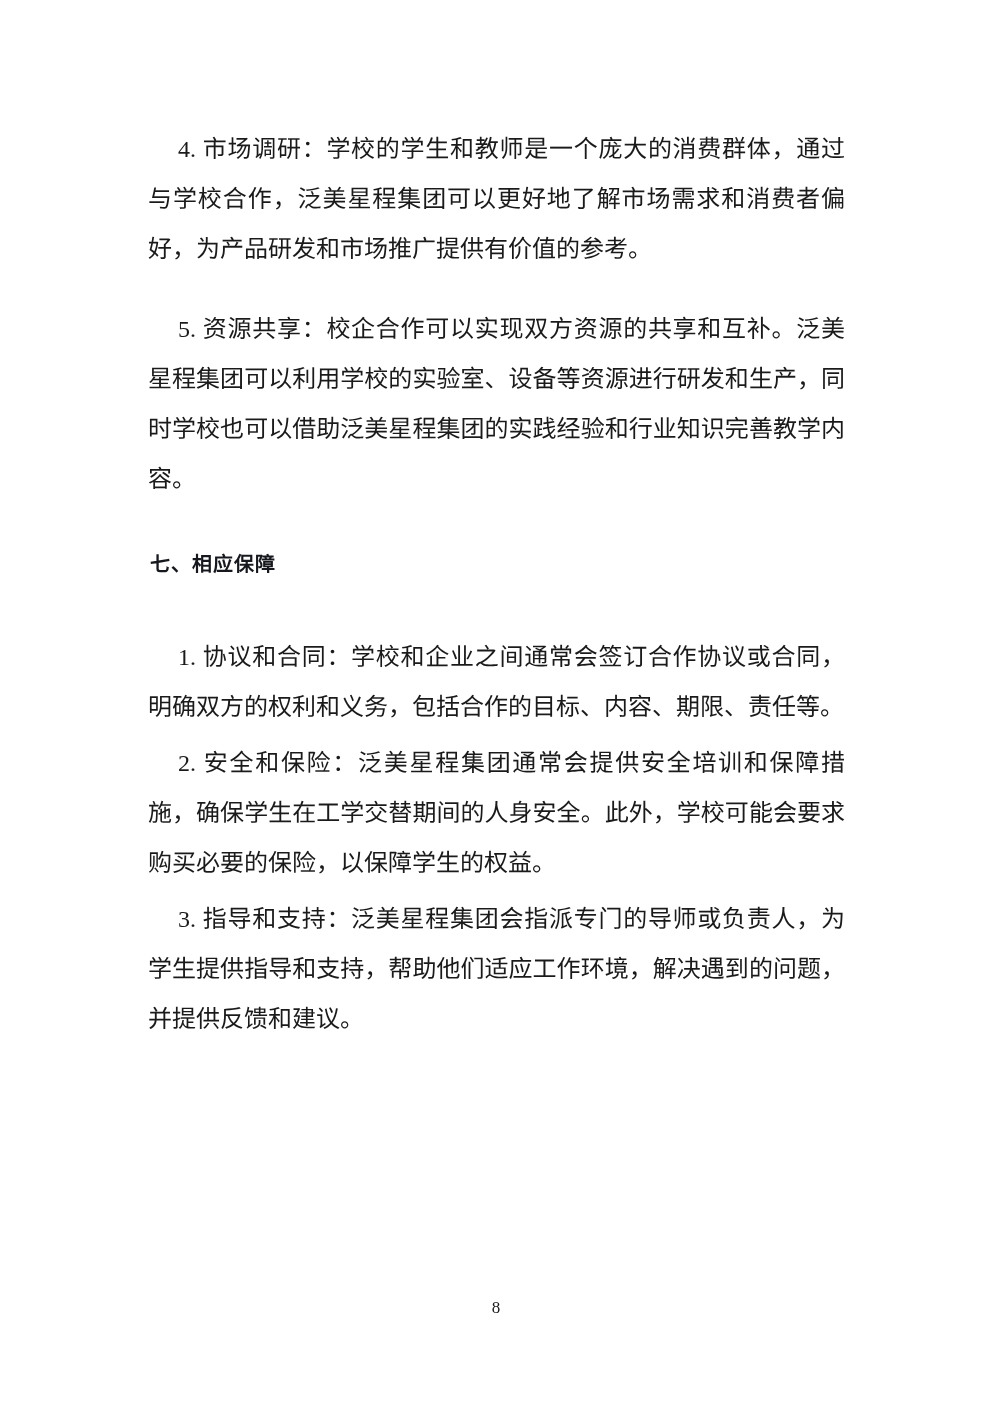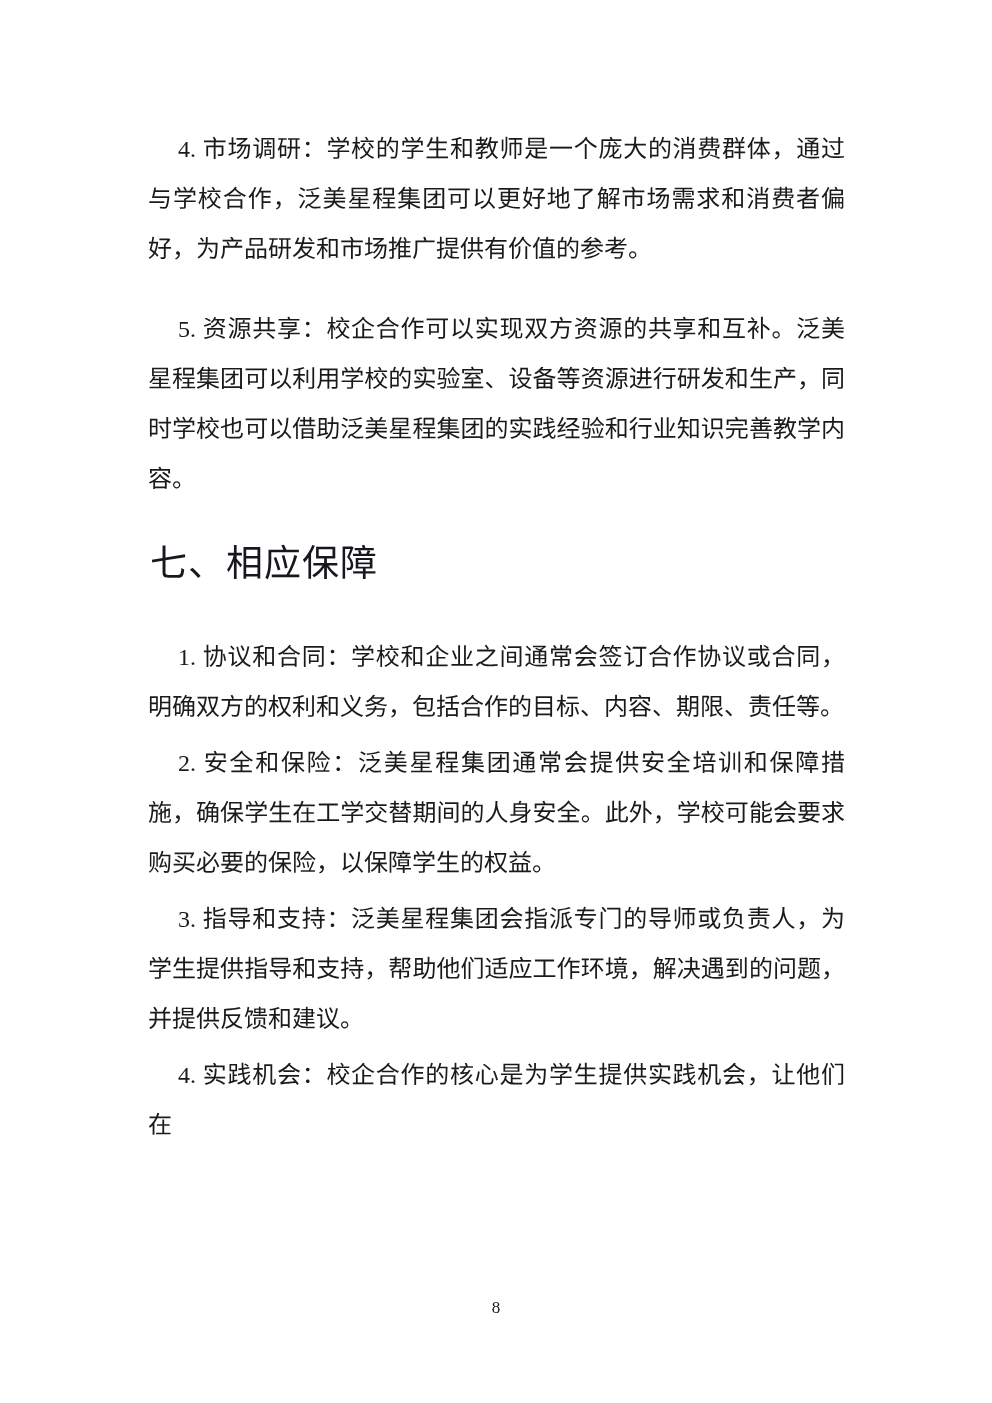--- a/index.html
+++ b/index.html
@@ -33,22 +33,22 @@
   }
   p.indent-num {
     text-indent: 30px;
   }
   p.indent-2em {
     text-indent: 44px;
   }
   h2.section-heading {
     margin: 42px 0 50px 2px;
     font-family: "Liberation Sans", "DejaVu Sans", sans-serif;
-    font-weight: normal;
-    font-size: 37px;
+    font-weight: bold;
+    font-size: 20px;
     line-height: 36px;
     color: #16181d;
     letter-spacing: 1px;
   }
   .safeguards .body-par {
     margin-bottom: 6px;
   }
   .page-number {
     position: absolute;
     top: 1297px;
@@ -73,18 +73,17 @@
 
     <h2 class="section-heading">七、相应保障</h2>
 
     <div class="safeguards">
       <p class="body-par indent-num">1. 协议和合同：学校和企业之间通常会签订合作协议或合同，明确双方的权利和义务，包括合作的目标、内容、期限、责任等。</p>
 
       <p class="body-par indent-num">2. 安全和保险：泛美星程集团通常会提供安全培训和保障措施，确保学生在工学交替期间的人身安全。此外，学校可能会要求购买必要的保险，以保障学生的权益。</p>
 
       <p class="body-par indent-num">3. 指导和支持：泛美星程集团会指派专门的导师或负责人，为学生提供指导和支持，帮助他们适应工作环境，解决遇到的问题，并提供反馈和建议。</p>
 
-      <p class="body-par indent-num">4. 实践机会：校企合作的核心是为学生提供实践机会，让他们在</p>
     </div>
   </div>
 
   <div class="page-number">8</div>
 </div>
 
 </body></html>

